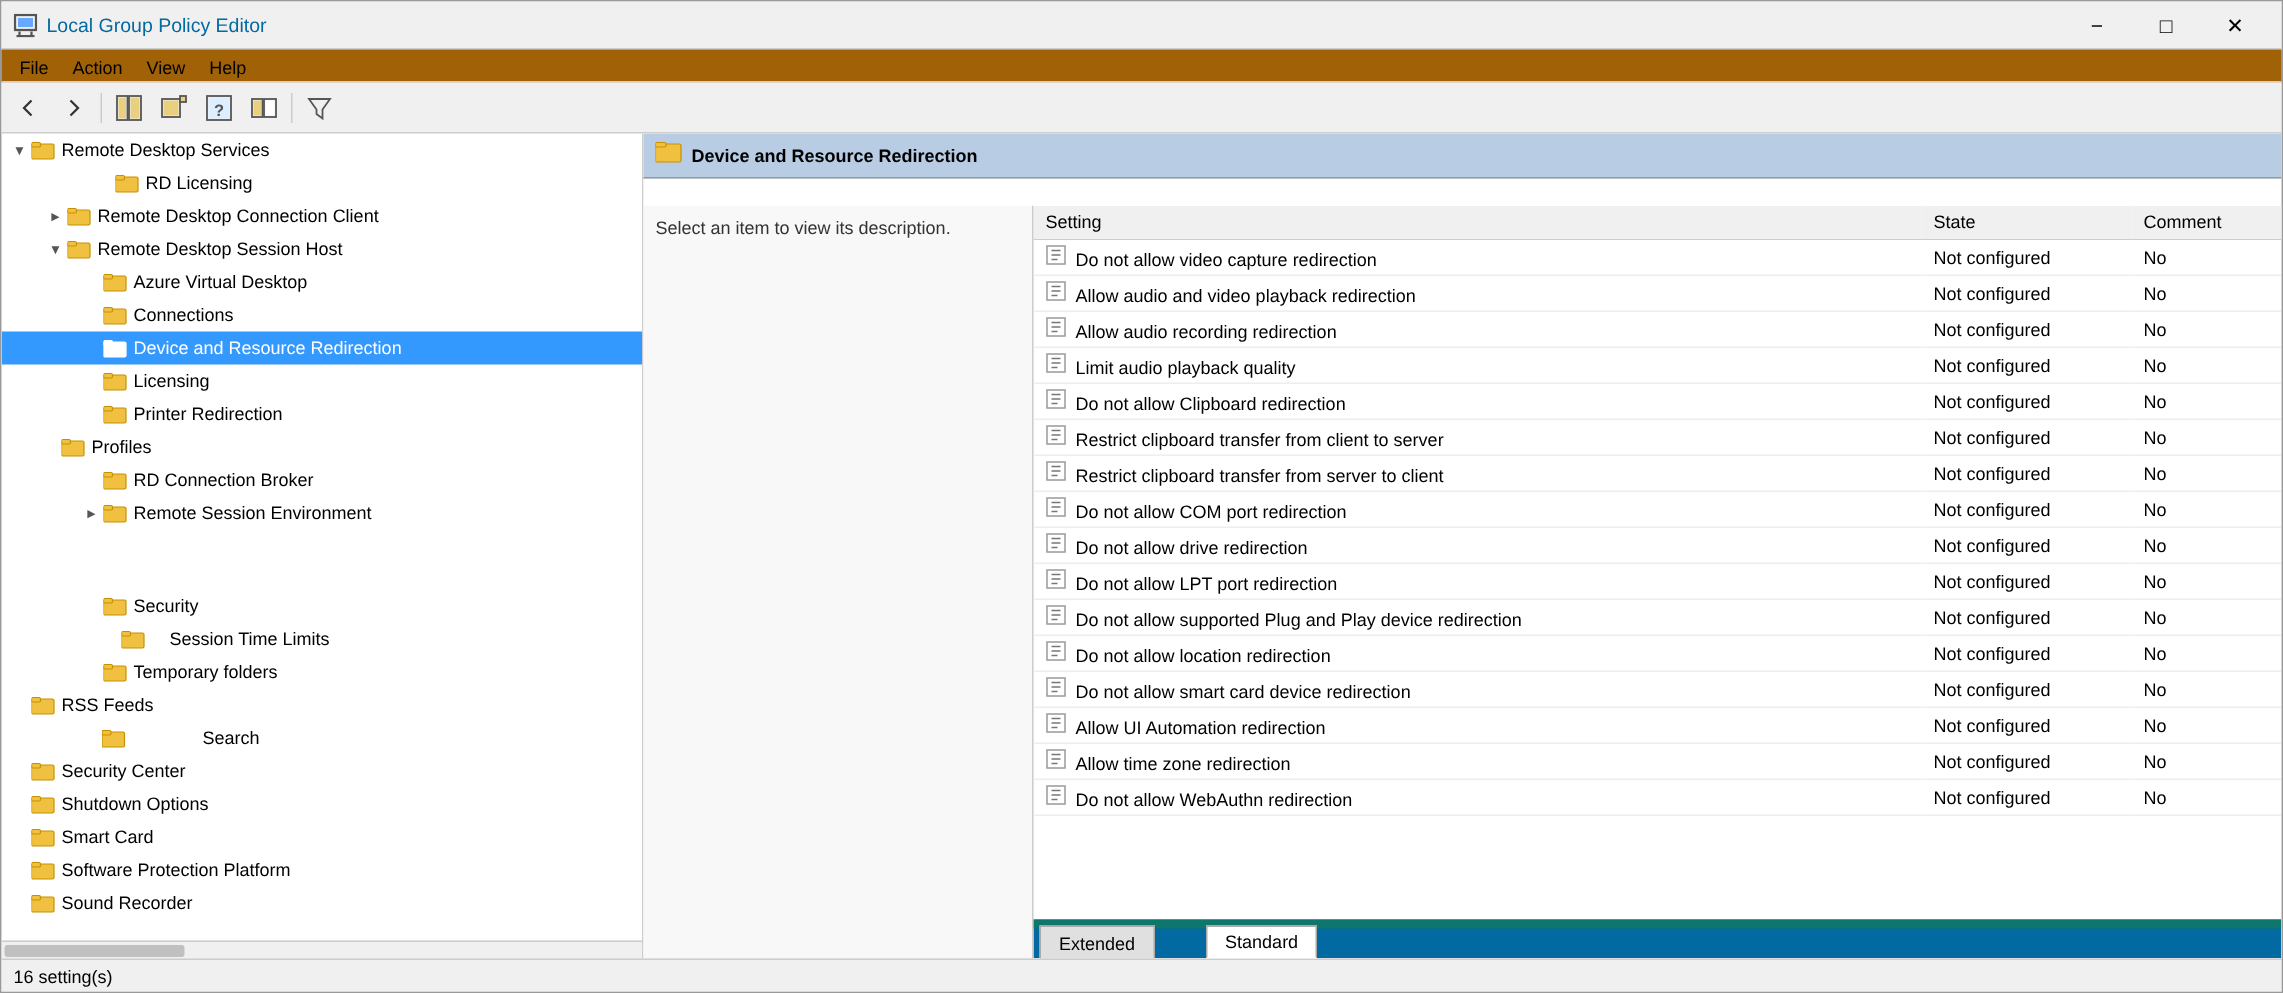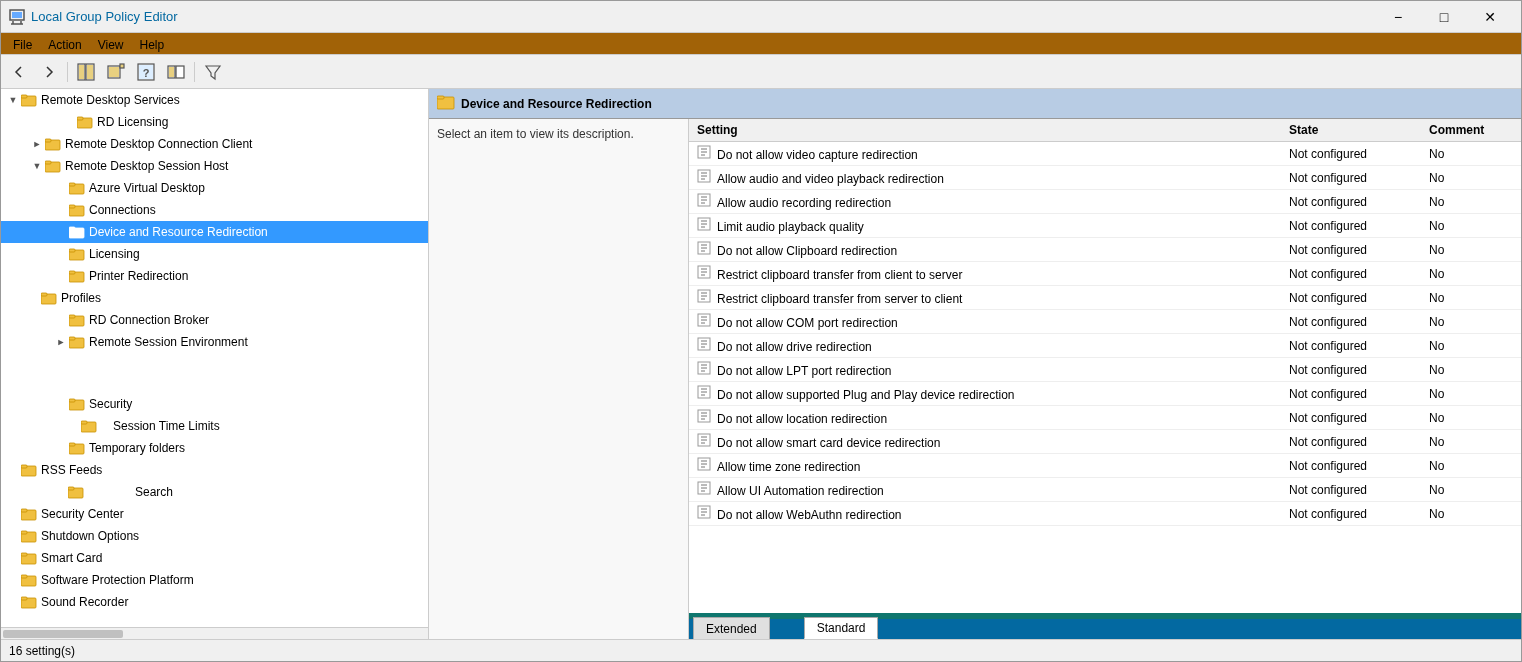--- a/index.html
+++ b/index.html
@@ -178,20 +178,21 @@
     }
     .content-header-title {
       font-size: 12px;
       font-weight: 600;
     }
 
     .content-body {
       flex: 1;
       display: flex;
       overflow: hidden;
+      margin-top: 18px;
     }
 
     .description-pane {
       width: 260px;
       min-width: 260px;
       padding: 8px;
       border-right: 1px solid #ccc;
       font-size: 12px;
       color: #333;
       background: #f8f8f8;
@@ -221,21 +222,21 @@
       width: 100%;
       border-collapse: collapse;
       font-size: 12px;
     }
 
     .settings-table-el th {
       text-align: left;
       padding: 4px 8px;
       border-bottom: 1px solid #ccc;
       background: #f0f0f0;
-      font-weight: bold;
+      font-weight: normal;
       white-space: nowrap;
     }
 
     .settings-table-el td {
       padding: 3px 8px;
       border-bottom: 1px solid #eee;
       vertical-align: middle;
     }
 
     .col-setting { width: auto; }
@@ -790,33 +791,33 @@
                     <td>No</td>
                   </tr>
                   <tr>
                     <td><span style="display: inline-flex; align-items: center; margin-right: 6px;">
                         <svg width="14" height="14" viewBox="0 0 14 14" fill="none">
       <rect x="1" y="1" width="12" height="12" fill="white" stroke="#999" stroke-width="1"></rect>
       <line x1="4" y1="4" x2="10" y2="4" stroke="#777" stroke-width="1"></line>
       <line x1="4" y1="7" x2="10" y2="7" stroke="#777" stroke-width="1"></line>
       <line x1="4" y1="10" x2="8" y2="10" stroke="#777" stroke-width="1"></line>
     </svg>
+                      </span><span>Allow UI Automation redirection</span></td>
+                    <td>Not configured</td>
+                    <td>No</td>
+                  </tr>
+                  <tr>
+                    <td><span style="display: inline-flex; align-items: center; margin-right: 6px;">
+                        <svg width="14" height="14" viewBox="0 0 14 14" fill="none">
+      <rect x="1" y="1" width="12" height="12" fill="white" stroke="#999" stroke-width="1"></rect>
+      <line x1="4" y1="4" x2="10" y2="4" stroke="#777" stroke-width="1"></line>
+      <line x1="4" y1="7" x2="10" y2="7" stroke="#777" stroke-width="1"></line>
+      <line x1="4" y1="10" x2="8" y2="10" stroke="#777" stroke-width="1"></line>
+    </svg>
                       </span><span>Allow time zone redirection</span></td>
-                    <td>Not configured</td>
-                    <td>No</td>
-                  </tr>
-                  <tr>
-                    <td><span style="display: inline-flex; align-items: center; margin-right: 6px;">
-                        <svg width="14" height="14" viewBox="0 0 14 14" fill="none">
-      <rect x="1" y="1" width="12" height="12" fill="white" stroke="#999" stroke-width="1"></rect>
-      <line x1="4" y1="4" x2="10" y2="4" stroke="#777" stroke-width="1"></line>
-      <line x1="4" y1="7" x2="10" y2="7" stroke="#777" stroke-width="1"></line>
-      <line x1="4" y1="10" x2="8" y2="10" stroke="#777" stroke-width="1"></line>
-    </svg>
-                      </span><span>Allow UI Automation redirection</span></td>
                     <td>Not configured</td>
                     <td>No</td>
                   </tr>
                   <tr>
                     <td><span style="display: inline-flex; align-items: center; margin-right: 6px;">
                         <svg width="14" height="14" viewBox="0 0 14 14" fill="none">
       <rect x="1" y="1" width="12" height="12" fill="white" stroke="#999" stroke-width="1"></rect>
       <line x1="4" y1="4" x2="10" y2="4" stroke="#777" stroke-width="1"></line>
       <line x1="4" y1="7" x2="10" y2="7" stroke="#777" stroke-width="1"></line>
       <line x1="4" y1="10" x2="8" y2="10" stroke="#777" stroke-width="1"></line>

